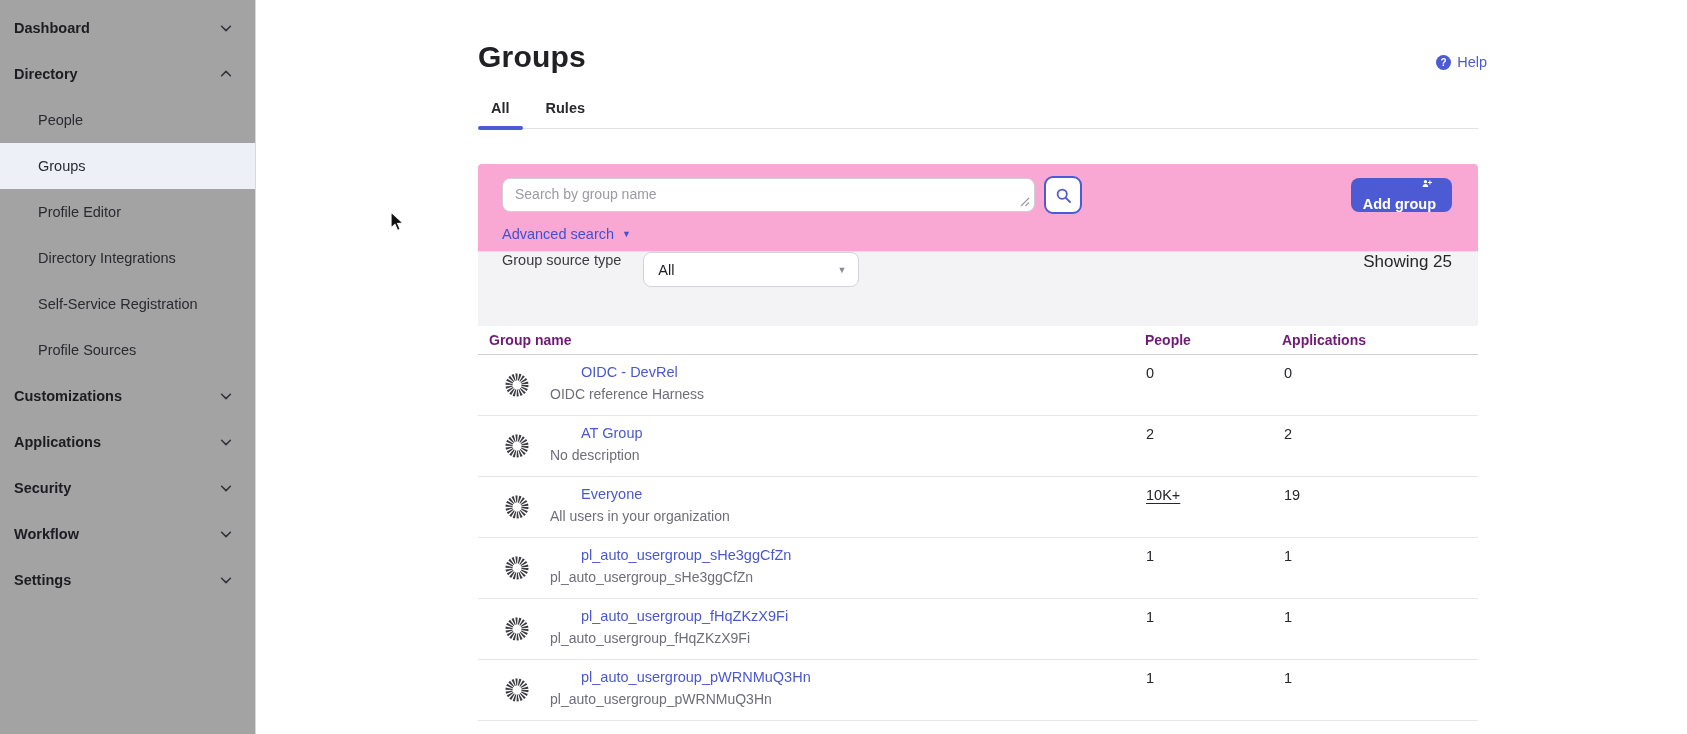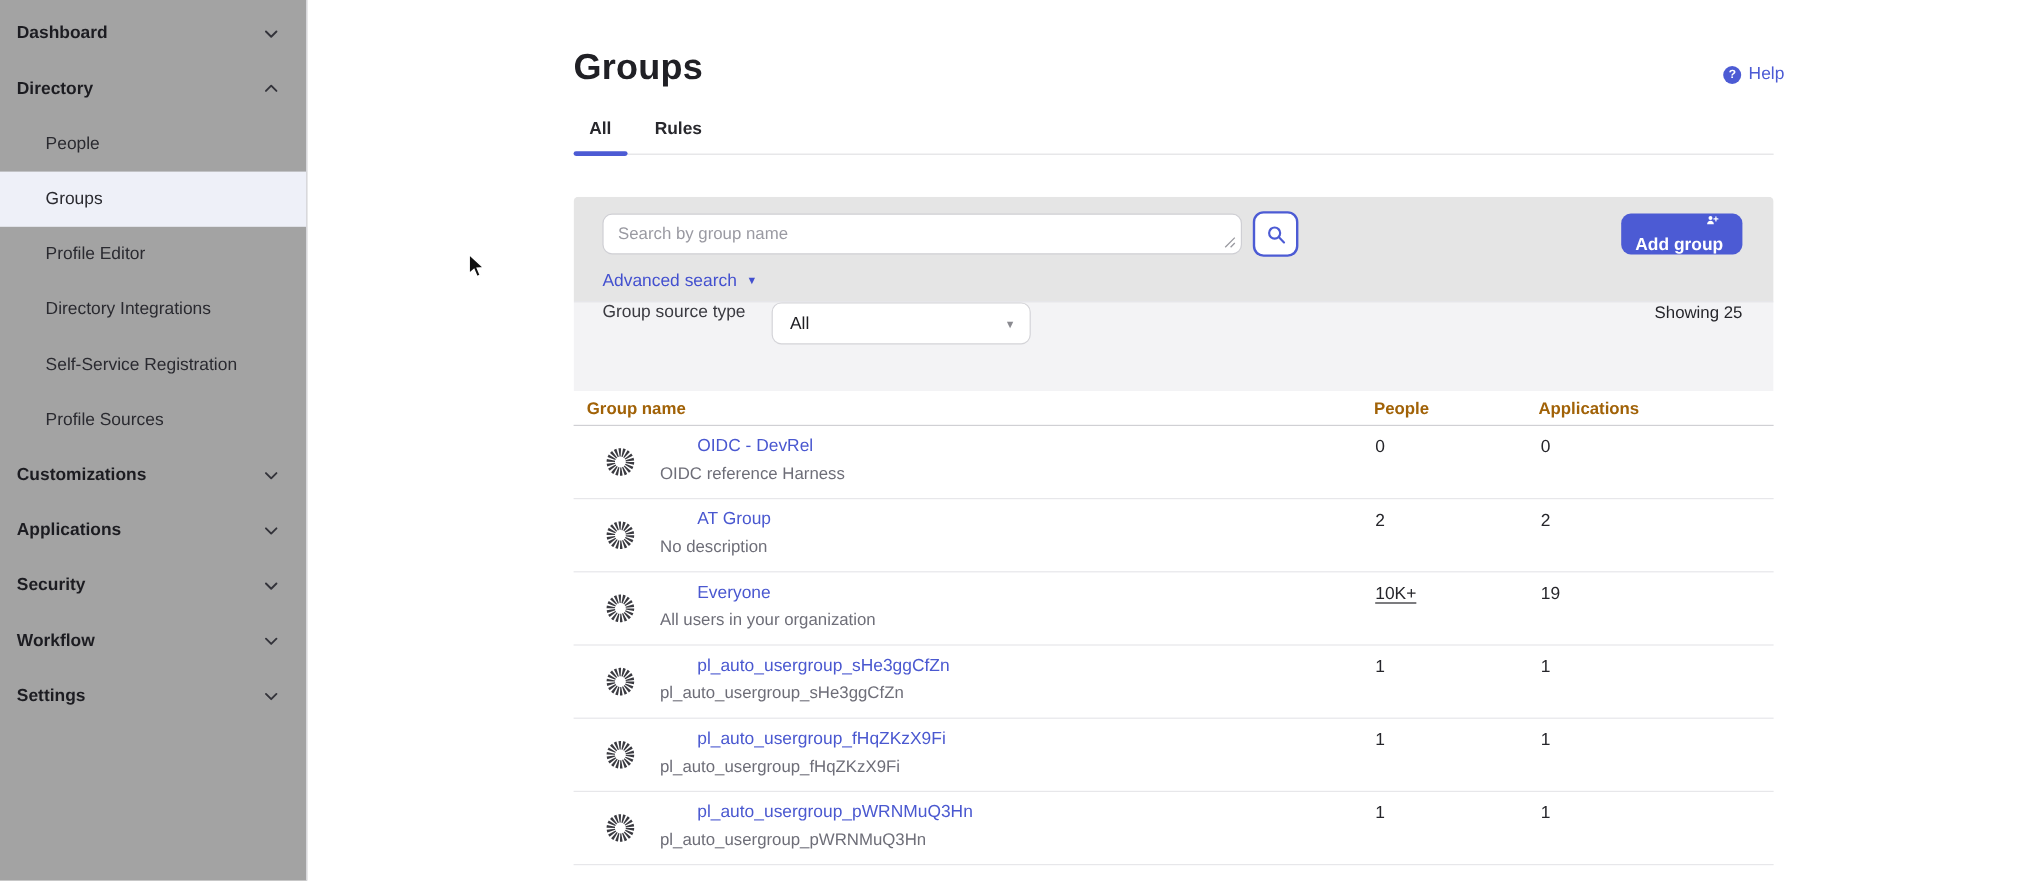--- a/index.html
+++ b/index.html
@@ -30,21 +30,21 @@
 
   
   .tabs { display:flex; margin-top:26px; border-bottom:1px solid #e1e1e4; }
   .tab { padding:0 13px 12px 13px; font-size:14.5px; font-weight:700; color:#28282d;
     cursor:pointer; position:relative; margin-right:10px; }
   .tab.active::after { content:""; position:absolute; left:0; right:0; bottom:-2px;
     height:4px; background:#4c5bd4; border-radius:2px; }
 
   
   .panel { margin-top:35px; border-radius:4px 4px 0 0; overflow:hidden; }
-  .panel-search { background:#e5e5e5; padding:14px 26px 0 24px; height:87px; }
+  .panel-search { background:#f9a8d4; padding:14px 26px 0 24px; height:87px; }
   .search-row { display:flex; align-items:flex-start; }
   .textarea-wrap { position:relative; width:533px; }
   .textarea-wrap textarea { width:533px; height:34px; resize:none; border:1px solid #cfcfd4;
     border-radius:8px; padding:7px 26px 7px 12px; font-family:"Liberation Sans",sans-serif;
     font-size:14px; color:#1d1d21; background:#fff; outline:none; display:block; }
   .textarea-wrap textarea::placeholder { color:#9a9aa2; }
   .resize-handle { position:absolute; right:5px; bottom:5px; pointer-events:none; }
   .search-btn { width:38px; height:38px; margin-left:9px; margin-top:-2px; background:#fff;
     border:2px solid #4c5bd4; border-radius:9px; display:flex; align-items:center;
     justify-content:center; cursor:pointer; }
@@ -57,25 +57,25 @@
   .adv-caret { font-size:9px; color:#4350cf; }
 
   .panel-filter { background:#f3f3f5; border-top:1px solid #e3e3e6; height:75px;
     display:flex; padding:0 26px 0 24px; }
   .filter-label { font-size:14.5px; color:#3a3a40; }
   .select-box { width:216px; height:35px; background:#fff; border:1px solid #d4d4d8;
     border-radius:8px; margin-left:22px; display:flex; align-items:center;
     padding:0 12px 0 14px; font-size:14.5px; color:#1d1d21; cursor:pointer; }
   .select-box .grow { flex:1; }
   .select-caret { font-size:9px; color:#8a8a90; }
-  .showing { margin-left:auto; font-size:14px; color:#26262b; }
+  .showing { margin-left:auto; font-size:17px; color:#26262b; }
 
   
   .tbl-header { position:relative; height:29px; border-bottom:1px solid #d0d0d4;
-    font-size:14px; font-weight:700; color:#a16207; }
+    font-size:14px; font-weight:700; color:#701a75; }
   .tbl-header .c0 { position:absolute; left:11px; top:6px; }
   .tbl-header .c1 { position:absolute; left:667px; top:6px; }
   .tbl-header .c2 { position:absolute; left:804px; top:6px; }
   .tbl-row { position:relative; height:61px; border-bottom:1px solid #e7e7ea; }
   .row-icon { position:absolute; left:26px; top:17px; }
   .row-name { position:absolute; left:72px; top:9px; font-size:14.5px; color:#4a58d0;
     text-decoration:none; cursor:pointer;margin-left:31px; }
   .row-desc { position:absolute; left:72px; top:31px; font-size:14px; color:#6e6e78; }
   .row-people { position:absolute; left:668px; top:10px; font-size:14.5px; color:#26262b; }
   .row-people.linked { text-decoration:underline; text-underline-offset:3px; cursor:pointer; }

